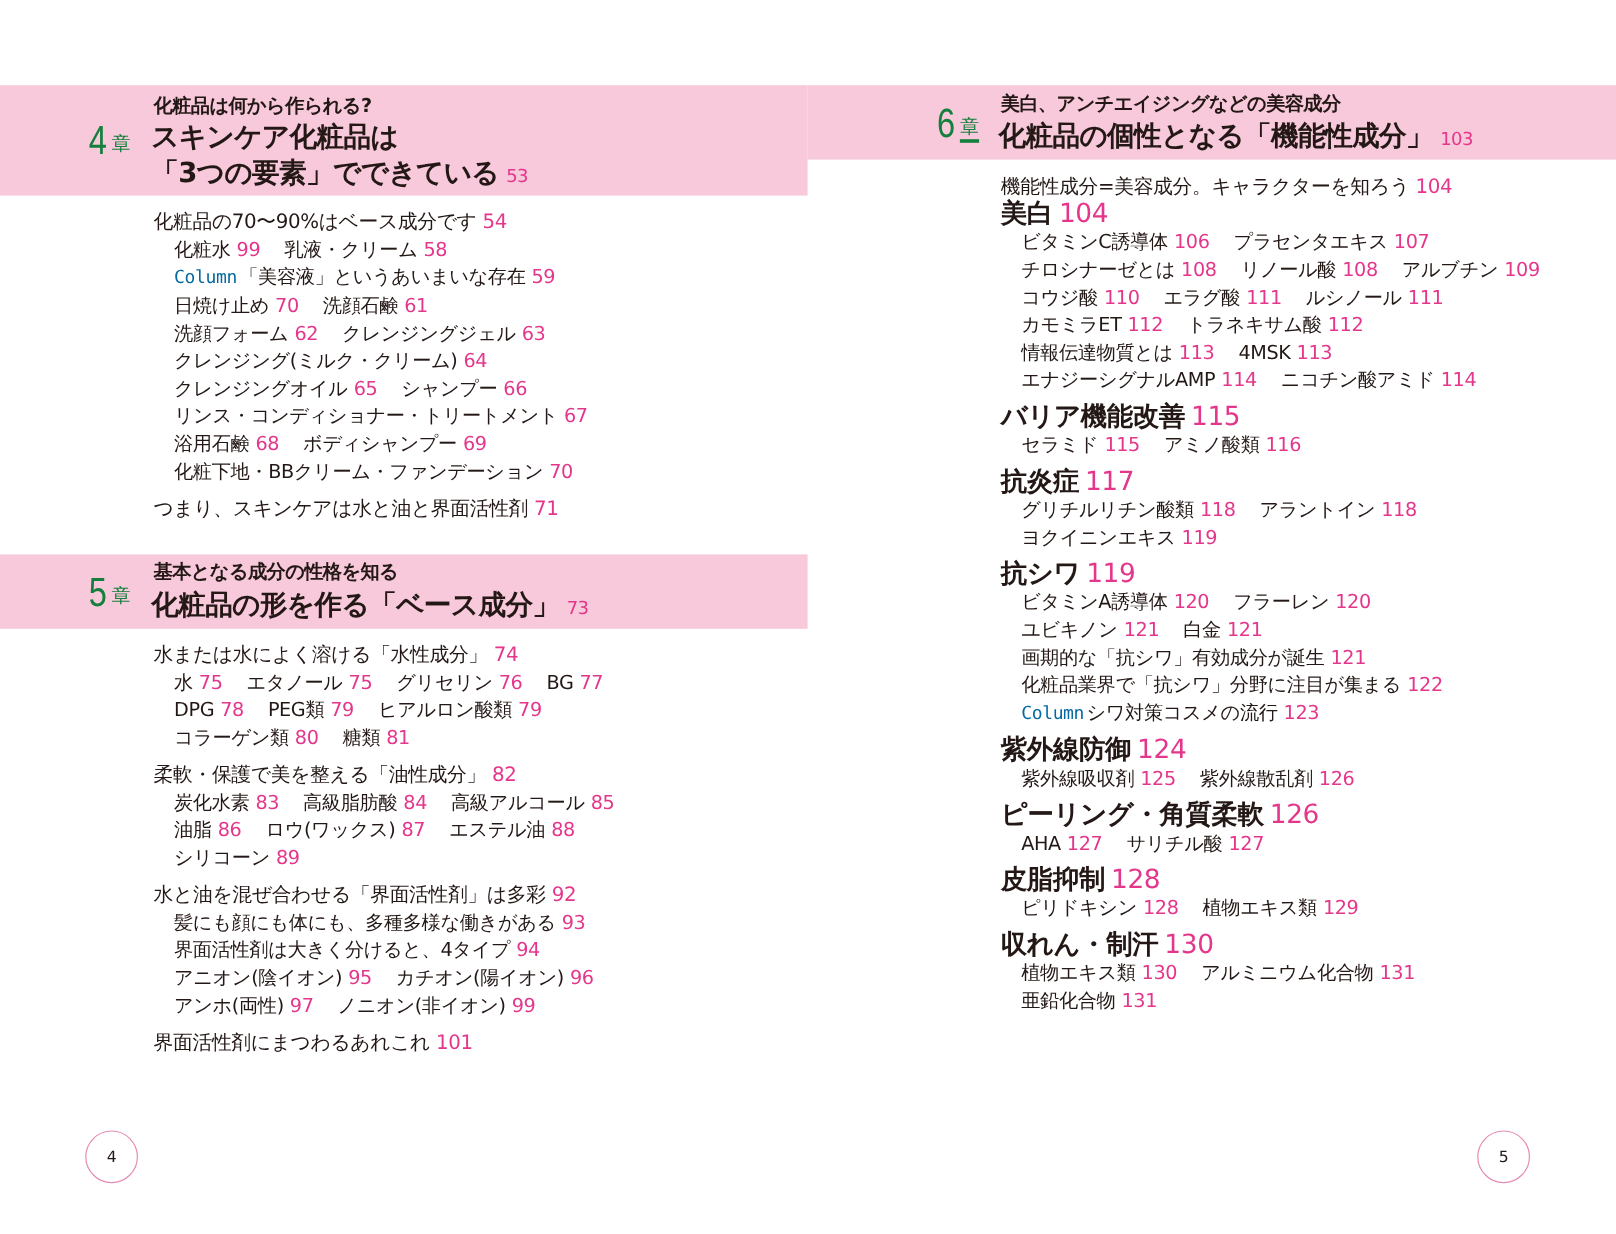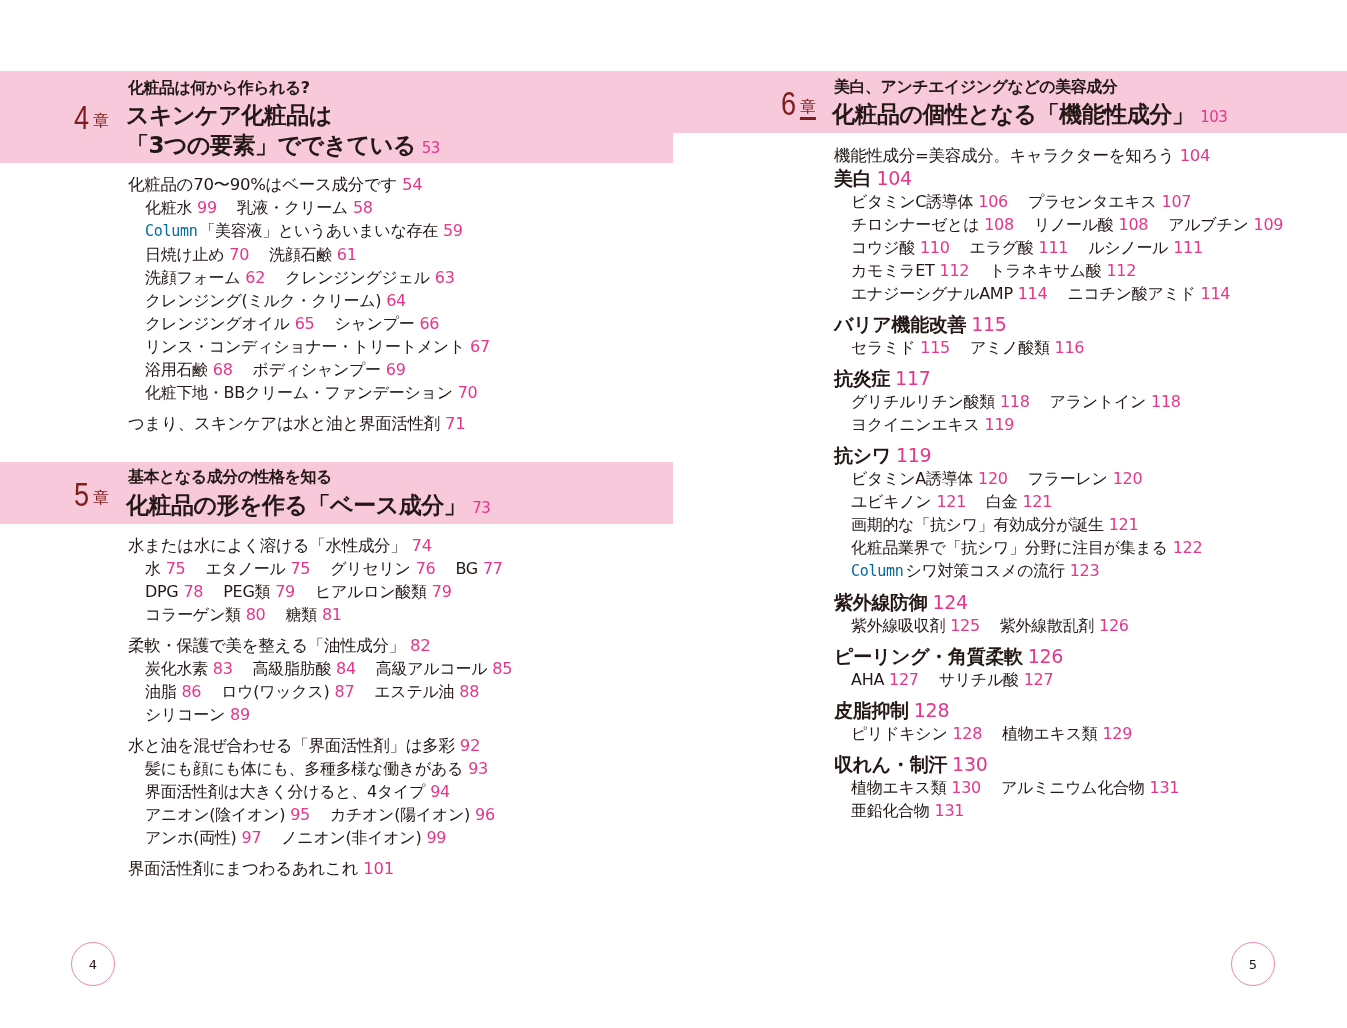--- a/index.html
+++ b/index.html
@@ -1,31 +1,31 @@
 <!DOCTYPE html>
 <html><head>
 <meta charset="utf-8">
 <style>
   html,body{margin:0;padding:0;background:#fff;}
   body{width:1347px;height:1028px;position:relative;overflow:hidden;
        font-family:"DejaVu Sans","Liberation Sans",sans-serif;color:#231815;}
   .band{position:absolute;background:#f7c9db;}
-  .chap-num{position:absolute;color:#7f1d1d;font-family:"Liberation Sans","DejaVu Sans",sans-serif;font-size:34px;line-height:34px;}
+  .chap-num{position:absolute;color:#15803d;font-family:"Liberation Sans","DejaVu Sans",sans-serif;font-size:34px;line-height:34px;}
   .chap-num .n{font-size:34px;transform:scaleX(0.8);display:inline-block;}
   .chap-num .sho{font-size:16px;vertical-align:top;position:relative;top:4px;margin-left:2px;}
   .chap-sub{position:absolute;font-size:16px;font-weight:bold;white-space:nowrap;letter-spacing:-0.5px;}
   .chap-title{position:absolute;font-size:23px;font-weight:bold;white-space:nowrap;line-height:30px;letter-spacing:-0.5px;}
   .pg{color:#e4368b;font-weight:normal;}
   .chap-title .pg{font-size:15px;margin-left:6px;}
   .toc{position:absolute;font-size:16px;line-height:23px;white-space:nowrap;letter-spacing:-0.3px;}
   .toc .row{display:block;}
   .toc .l1{font-size:16.5px;}
   .toc .l2{padding-left:17px;}
   .toc .gap{margin-top:8px;}
-  .toc .bold{font-weight:bold;font-size:19px;}
+  .toc .bold{font-weight:bold;font-size:22px;}
   .entry{margin-right:20px;}
   .entry:last-child{margin-right:0;}
   .pg{margin-left:5px;}
   .col{color:#0369a1;font-family:"DejaVu Sans Mono","Liberation Mono",monospace;font-size:15px;margin-right:2px;}
   .page-num{position:absolute;width:42px;height:42px;border:1px solid #e58bb4;border-radius:50%;
             display:flex;align-items:center;justify-content:center;font-size:13px;color:#231815;}
 </style>
 </head>
 <body>
 
@@ -89,20 +89,21 @@
   <div><span>化粧品の個性となる「機能性成分」</span><span class="pg">103</span></div>
 </div>
 
 <div class="toc" id="toc-2" style="left:834px;top:144px;">
     <div class="row l1"><span class="entry"><span>機能性成分=美容成分。キャラクターを知ろう</span><span class="pg">104</span></span></div>
     <div class="row l1 bold"><span class="entry"><span>美白</span><span class="pg">104</span></span></div>
     <div class="row l2"><span class="entry"><span>ビタミンC誘導体</span><span class="pg">106</span></span><span class="entry"><span>プラセンタエキス</span><span class="pg">107</span></span></div>
     <div class="row l2"><span class="entry"><span>チロシナーゼとは</span><span class="pg">108</span></span><span class="entry"><span>リノール酸</span><span class="pg">108</span></span><span class="entry"><span>アルブチン</span><span class="pg">109</span></span></div>
     <div class="row l2"><span class="entry"><span>コウジ酸</span><span class="pg">110</span></span><span class="entry"><span>エラグ酸</span><span class="pg">111</span></span><span class="entry"><span>ルシノール</span><span class="pg">111</span></span></div>
     <div class="row l2"><span class="entry"><span>カモミラET</span><span class="pg">112</span></span><span class="entry"><span>トラネキサム酸</span><span class="pg">112</span></span></div>
+    <div class="row l2"><span class="entry"><span>情報伝達物質とは</span><span class="pg">113</span></span><span class="entry"><span>4MSK</span><span class="pg">113</span></span></div>
     <div class="row l2"><span class="entry"><span>エナジーシグナルAMP</span><span class="pg">114</span></span><span class="entry"><span>ニコチン酸アミド</span><span class="pg">114</span></span></div>
     <div class="row l1 gap bold"><span class="entry"><span>バリア機能改善</span><span class="pg">115</span></span></div>
     <div class="row l2"><span class="entry"><span>セラミド</span><span class="pg">115</span></span><span class="entry"><span>アミノ酸類</span><span class="pg">116</span></span></div>
     <div class="row l1 gap bold"><span class="entry"><span>抗炎症</span><span class="pg">117</span></span></div>
     <div class="row l2"><span class="entry"><span>グリチルリチン酸類</span><span class="pg">118</span></span><span class="entry"><span>アラントイン</span><span class="pg">118</span></span></div>
     <div class="row l2"><span class="entry"><span>ヨクイニンエキス</span><span class="pg">119</span></span></div>
     <div class="row l1 gap bold"><span class="entry"><span>抗シワ</span><span class="pg">119</span></span></div>
     <div class="row l2"><span class="entry"><span>ビタミンA誘導体</span><span class="pg">120</span></span><span class="entry"><span>フラーレン</span><span class="pg">120</span></span></div>
     <div class="row l2"><span class="entry"><span>ユビキノン</span><span class="pg">121</span></span><span class="entry"><span>白金</span><span class="pg">121</span></span></div>
     <div class="row l2"><span class="entry"><span>画期的な「抗シワ」有効成分が誕生</span><span class="pg">121</span></span></div>

